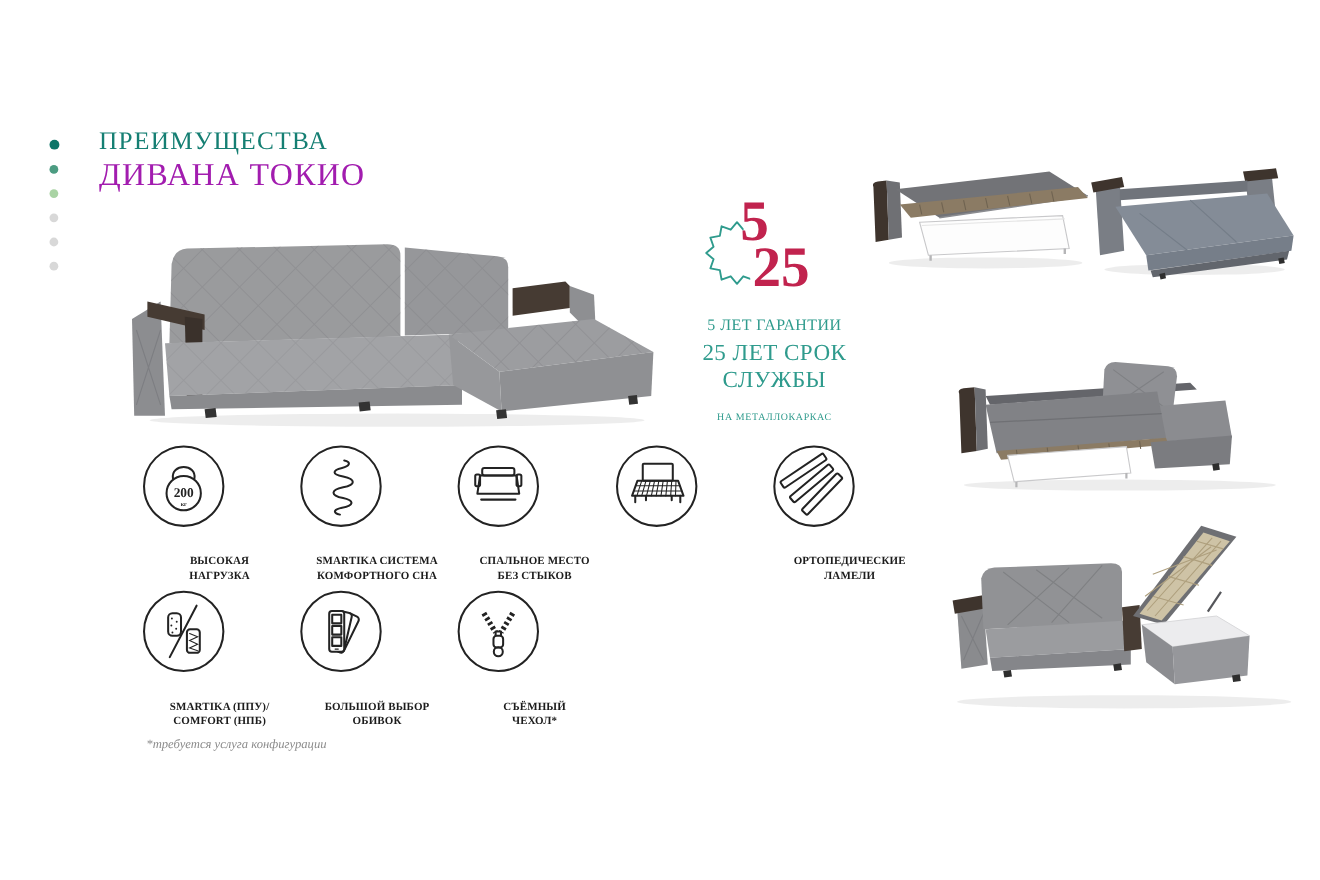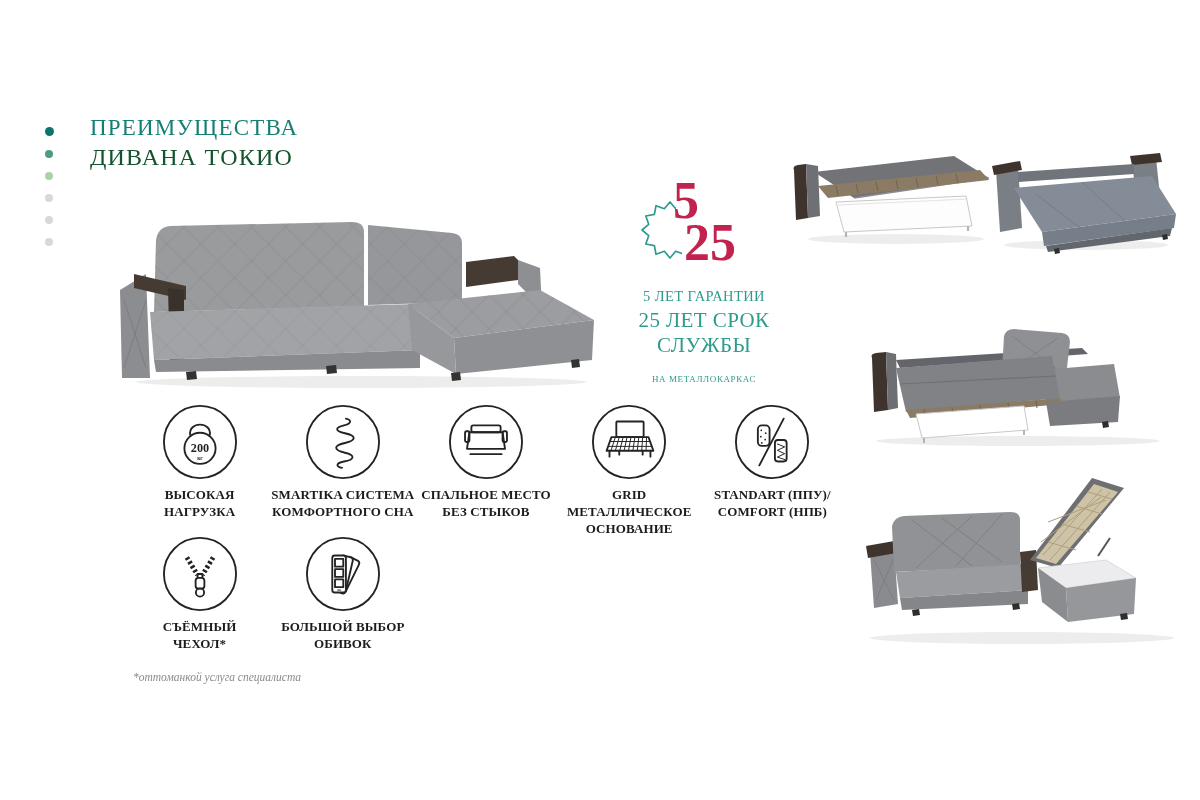--- a/index.html
+++ b/index.html
@@ -4,44 +4,44 @@
 <style>
   html,body{margin:0;padding:0;background:#fff;}
   .stage{position:relative;width:1200px;height:800px;background:#fff;overflow:hidden;
          font-family:Liberation Serif, serif;color:#1c1c1c;padding-left:48px;}
 
   
   .dots{position:absolute;left:45px;top:127px;display:flex;flex-direction:column;gap:14px;}
   .dot{width:8px;height:8px;border-radius:50%;}
   .titles{position:absolute;left:90px;top:116px;line-height:1;}
   .t1{font-size:23px;letter-spacing:1.2px;color:#157F73;}
-  .t2{font-size:24px;letter-spacing:1.2px;color:#14532d;margin-top:6px;}
+  .t2{font-size:29px;letter-spacing:1.2px;color:#a21caf;margin-top:6px;}
 
   
   .warranty{position:absolute;left:608px;top:168px;width:192px;text-align:center;}
   .emblem{display:block;margin:0 auto;width:156px;height:102px;}
   .w-line{font-size:14.5px;color:#2F9B8D;letter-spacing:.4px;margin-top:18px;}
   .w-line2{font-size:21px;color:#2F9B8D;letter-spacing:.4px;margin-top:3px;}
   .w-sub{font-size:9px;color:#2F9B8D;letter-spacing:.6px;margin-top:16px;}
 
   
   .photo{position:absolute;}
   .photo svg{display:block;width:100%;height:100%;}
   .ph-main{left:116px;top:210px;width:487px;height:180px;}
   .ph-a{left:784px;top:140px;width:216px;height:110px;}
   .ph-b{left:984px;top:136px;width:196px;height:120px;}
   .ph-c{left:852px;top:314px;width:332px;height:136px;}
   .ph-d{left:852px;top:468px;width:338px;height:181px;}
 
   
   .features{position:absolute;left:128px;top:403px;width:716px;display:grid;
             grid-template-columns:repeat(5,1fr);grid-auto-rows:132px;}
-  .cell{display:flex;flex-direction:column;align-items:center;}
+  .cell{display:flex;flex-direction:column;}
   .fi{width:78px;height:78px;flex:0 0 auto;}
-  .flabel{margin-top:5px;font-size:13px;font-weight:700;color:#1c1c1c;text-align:center;
+  .flabel{margin-top:23px;font-size:10px;font-weight:700;color:#1c1c1c;text-align:center;
           line-height:1.32;white-space:pre-line;letter-spacing:.1px;}
   .fnote{font-size:11px;font-style:italic;color:#3d3d3d;margin-top:3px;white-space:nowrap;}
   .footnote{position:absolute;left:133px;top:671px;font-size:11.5px;font-style:italic;color:#8a8a8a;}
 
   .ic{stroke:#232323;fill:none;stroke-width:1.9;stroke-linecap:round;stroke-linejoin:round;}
   .icf{stroke:#232323;fill:#ffffff;stroke-width:1.9;stroke-linejoin:round;}
   .thin{stroke:#232323;fill:none;stroke-width:1;stroke-linecap:round;}
 </style>
 </head>
 <body>
@@ -224,76 +224,89 @@
       <svg class="fi" viewBox="0 0 80 80">
         <circle cx="40" cy="40" r="37" class="ic"></circle>
         <rect x="27" y="19" width="28" height="16" rx="1" class="ic" stroke-width="1.8"></rect>
         <path d="M22 35 L60 35 L65 49 L17 49 Z" class="ic" stroke-width="1.8"></path>
         <g class="thin" stroke-width="0.9">
           <path d="M26 35 L21.5 49 M30 35 L26 49 M34 35 L30.5 49 M38 35 L35 49 M42 35 L39.5 49 M46 35 L44 49 M50 35 L48.5 49 M54 35 L53 49 M58 35 L57.5 49"></path>
           <path d="M20.5 39.5 L61.5 39.5 M19 44.5 L63.5 44.5"></path>
         </g>
         <path d="M20 49 L20 55 M62 49 L62 55 M30 49 L30 53 M54 49 L54 53" class="ic" stroke-width="1.8"></path>
       </svg>
-      <div class="flabel">GRID
-МЕТАЛЛИЧЕСКОЕ
-ОСНОВАНИЕ</div>
-    </div>
-
+    </div>
+
+    <div class="cell">
+      <svg class="fi" viewBox="0 0 80 80">
+        <circle cx="40" cy="40" r="37" class="ic"></circle>
+        <g transform="rotate(-34 40 40)">
+            <rect x="16" y="19" width="48" height="7" rx="1.5" class="ic" stroke-width="1.7"></rect>
+          </g>
+        <g transform="rotate(-40 40 40)">
+            <rect x="16" y="33" width="48" height="7" rx="1.5" class="ic" stroke-width="1.7"></rect>
+          </g>
+        <g transform="rotate(-46 40 40)">
+            <rect x="16" y="47" width="48" height="7" rx="1.5" class="ic" stroke-width="1.7"></rect>
+          </g>
+      </svg>
+      <div class="flabel">ОРТОПЕДИЧЕСКИЕ
+ЛАМЕЛИ</div>
+    </div>
 
 
     <div class="cell">
       <svg class="fi" viewBox="0 0 80 80">
         <circle cx="40" cy="40" r="37" class="ic"></circle>
         <path d="M52 16 L27 64" class="ic" stroke-width="1.6"></path>
         <rect x="25.5" y="23" width="12" height="21" rx="4" class="ic" stroke-width="1.7"></rect>
         <g fill="#232323" stroke="none">
           <circle cx="29" cy="28" r="0.9"></circle>
             <circle cx="33.5" cy="31" r="0.9"></circle>
             <circle cx="28.5" cy="34.5" r="0.9"></circle>
           <circle cx="33" cy="37.5" r="0.9"></circle>
             <circle cx="29.5" cy="41" r="0.9"></circle>
         </g>
         <rect x="43" y="38" width="12" height="22" rx="3" class="ic" stroke-width="1.7"></rect>
         <path d="M45.5 42 L53 45 L45.5 48.5 L53 52 L45.5 55.5 L53 58" class="thin" stroke-width="1.1"></path>
       </svg>
-      <div class="flabel">STANDART (ППУ)/
+      <div class="flabel">SMARTIKA (ППУ)/
 COMFORT (НПБ)</div>
+    </div>
+
+    <div class="cell">
+      <svg class="fi" viewBox="0 0 80 80">
+        <circle cx="40" cy="40" r="37" class="ic"></circle>
+        <g transform="rotate(26 36 56)">
+            <rect x="30" y="21" width="13" height="37" rx="3" class="ic" stroke-width="1.6"></rect>
+          </g>
+        <g transform="rotate(13 36 56)">
+            <rect x="30" y="21" width="13" height="37" rx="3" class="icf" stroke-width="1.6"></rect>
+          </g>
+        <rect x="29" y="21" width="14" height="38" rx="2.5" class="icf" stroke-width="1.7"></rect>
+        <rect x="31.8" y="24.5" width="8.5" height="8" class="ic" stroke-width="1.4"></rect>
+        <rect x="31.8" y="35" width="8.5" height="8" class="ic" stroke-width="1.4"></rect>
+        <rect x="31.8" y="45.5" width="8.5" height="8" class="ic" stroke-width="1.4"></rect>
+        <path d="M34.5 56.5 L37.5 56.5" class="thin"></path>
+      </svg>
+      <div class="flabel">БОЛЬШОЙ ВЫБОР
+ОБИВОК</div>
     </div>
 
     <div class="cell">
       <svg class="fi" viewBox="0 0 80 80">
         <circle cx="40" cy="40" r="37" class="ic"></circle>
         <path d="M26.5 23 L37.5 41" stroke="#232323" stroke-width="5" fill="none" stroke-dasharray="2.6 2.4"></path>
         <path d="M53.5 23 L42.5 41" stroke="#232323" stroke-width="5" fill="none" stroke-dasharray="2.6 2.4"></path>
         <rect x="37.5" y="40" width="5" height="5" class="ic" stroke-width="1.5"></rect>
         <rect x="35.5" y="44" width="9" height="11" rx="3" class="icf" stroke-width="1.7"></rect>
         <circle cx="40" cy="59" r="4.2" class="ic" stroke-width="1.7"></circle>
       </svg>
       <div class="flabel">СЪЁМНЫЙ
 ЧЕХОЛ*</div>
     </div>
 
-    <div class="cell">
-      <svg class="fi" viewBox="0 0 80 80">
-        <circle cx="40" cy="40" r="37" class="ic"></circle>
-        <g transform="rotate(26 36 56)">
-            <rect x="30" y="21" width="13" height="37" rx="3" class="ic" stroke-width="1.6"></rect>
-          </g>
-        <g transform="rotate(13 36 56)">
-            <rect x="30" y="21" width="13" height="37" rx="3" class="icf" stroke-width="1.6"></rect>
-          </g>
-        <rect x="29" y="21" width="14" height="38" rx="2.5" class="icf" stroke-width="1.7"></rect>
-        <rect x="31.8" y="24.5" width="8.5" height="8" class="ic" stroke-width="1.4"></rect>
-        <rect x="31.8" y="35" width="8.5" height="8" class="ic" stroke-width="1.4"></rect>
-        <rect x="31.8" y="45.5" width="8.5" height="8" class="ic" stroke-width="1.4"></rect>
-        <path d="M34.5 56.5 L37.5 56.5" class="thin"></path>
-      </svg>
-      <div class="flabel">БОЛЬШОЙ ВЫБОР
-ОБИВОК</div>
-    </div>
-
-
-  </div>
-
-  <div class="footnote">*оттоманкой услуга специалиста</div>
+
+  </div>
+
+  <div class="footnote">*требуется услуга конфигурации</div>
 
 </div>
 
 </body></html>

